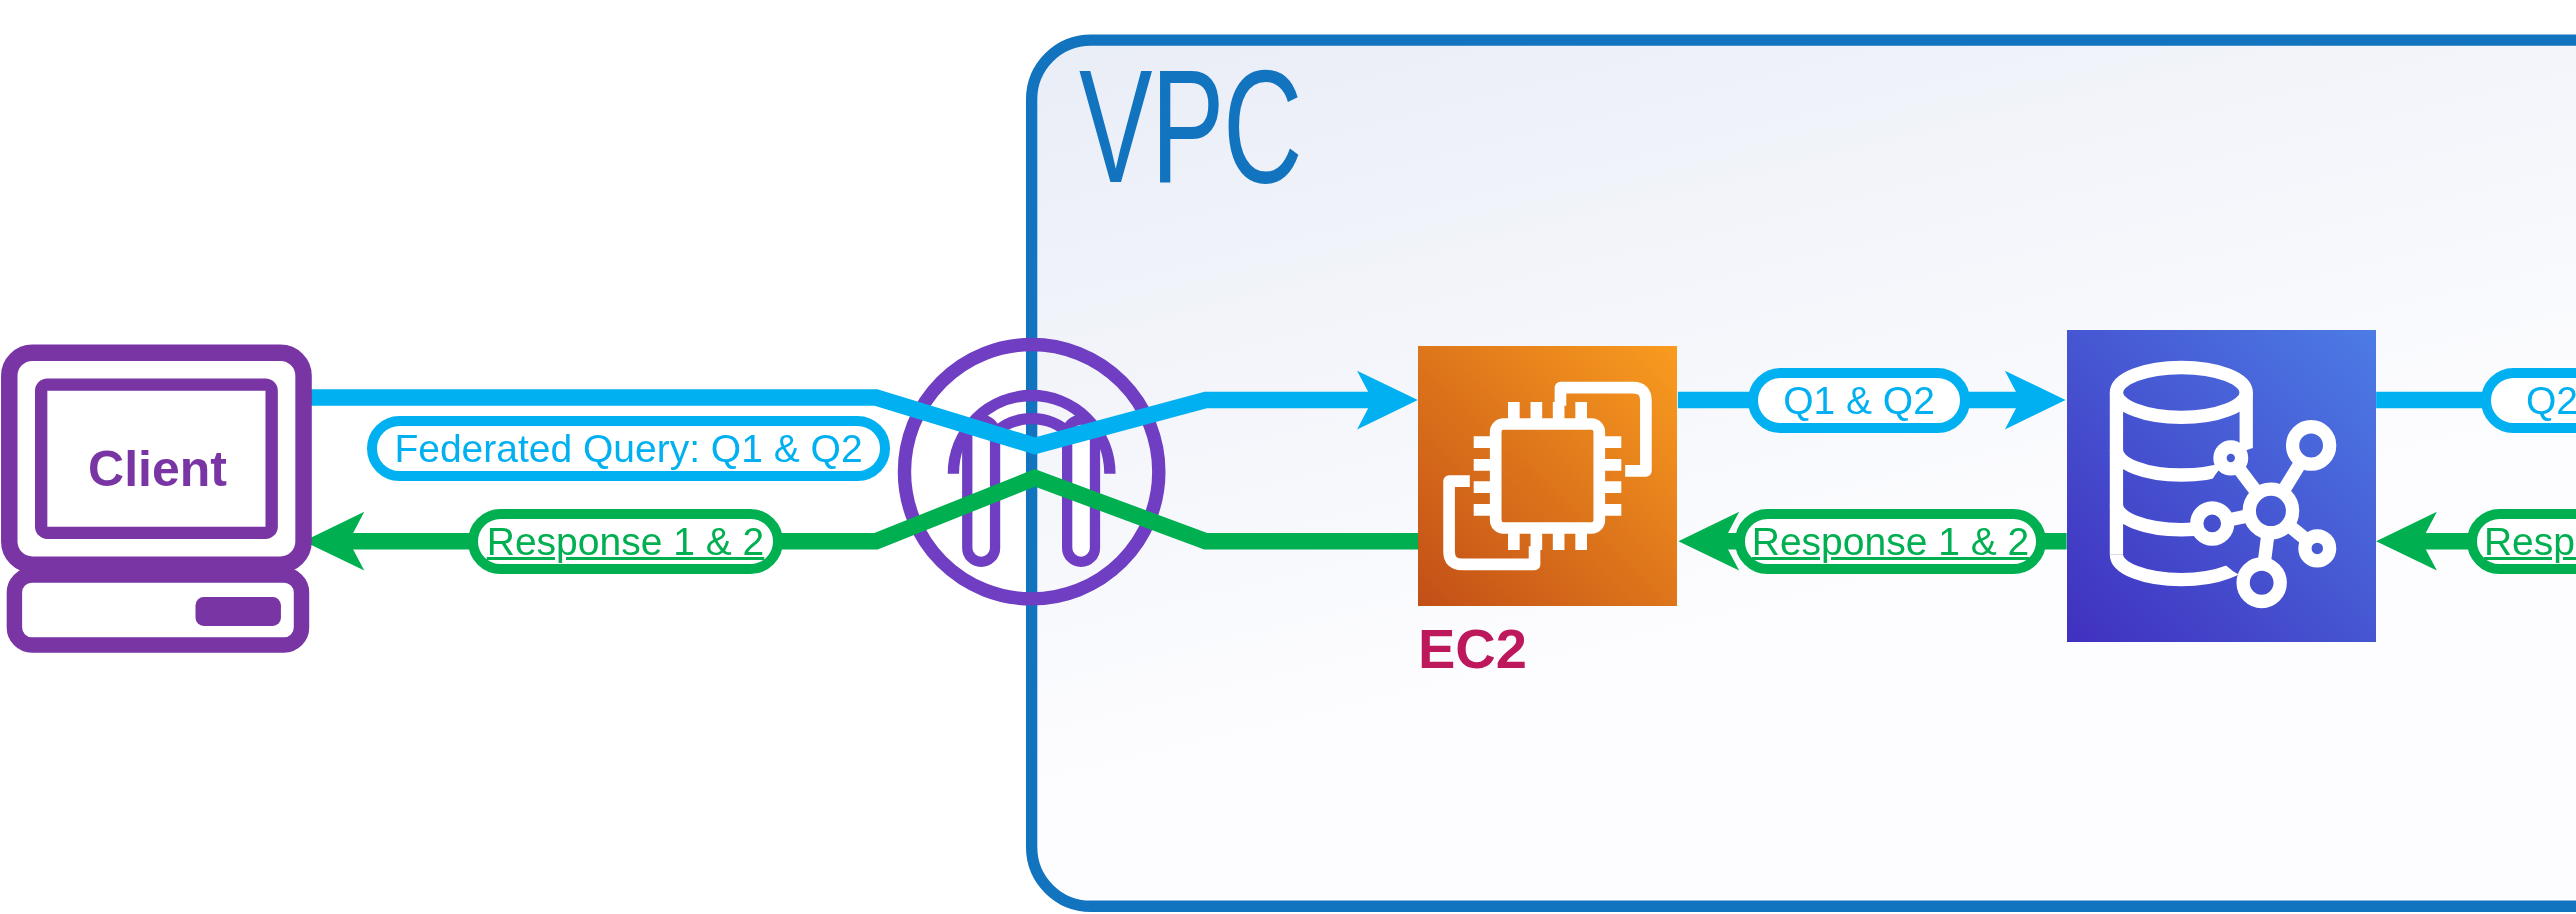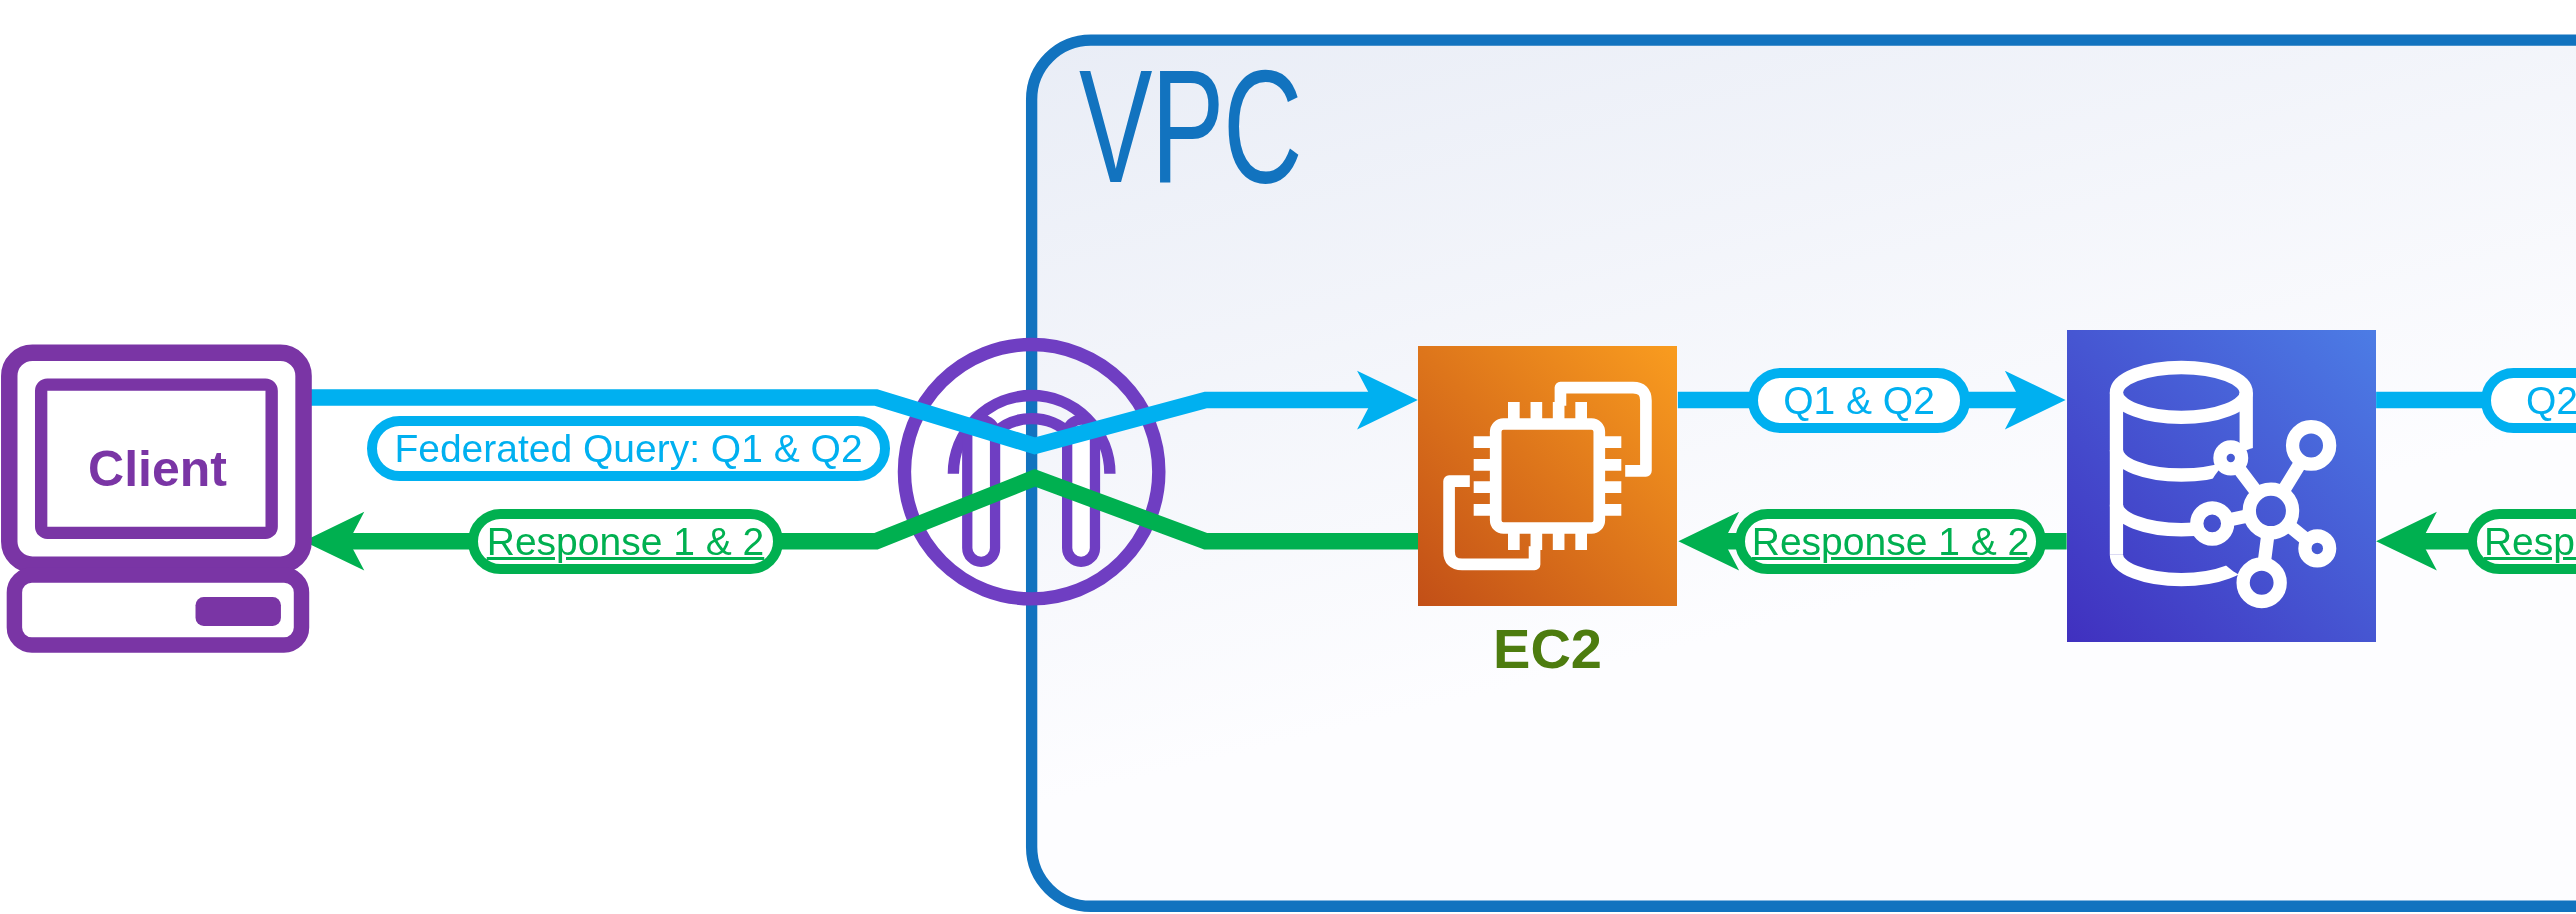--- a/index.html
+++ b/index.html
@@ -22,24 +22,24 @@
     font-size:39px;
     color:#00B0F0;
     white-space:nowrap;
     line-height:1;
   }
   .pill.green{border-color:#00B050;color:#00B050;text-decoration:underline;}
   .node-box{position:absolute;z-index:2;}
   .node-box svg{display:block;}
   .node-label{
     position:absolute;z-index:3;
-    text-align:center;
+    text-align:left;
     font-weight:bold;
     font-size:56px;
-    color:#4d7c0f;
+    color:#be185d;
     line-height:1.1;
   }
   #vpc-label{
     position:absolute;z-index:3;
     left:1079px;top:45px;
     font-size:162px;
     font-weight:normal;
     color:#1273BF;
     transform:scaleX(0.68);
     transform-origin:left top;

